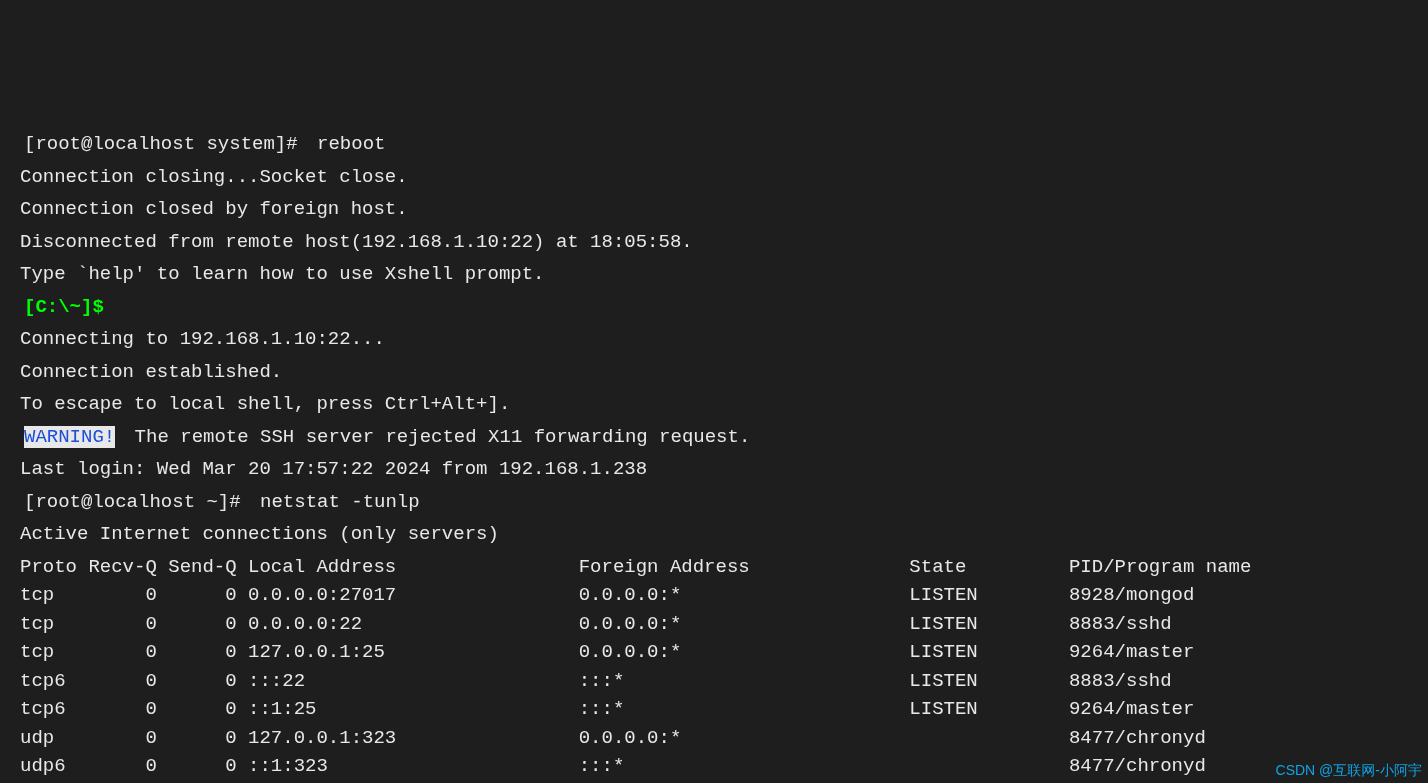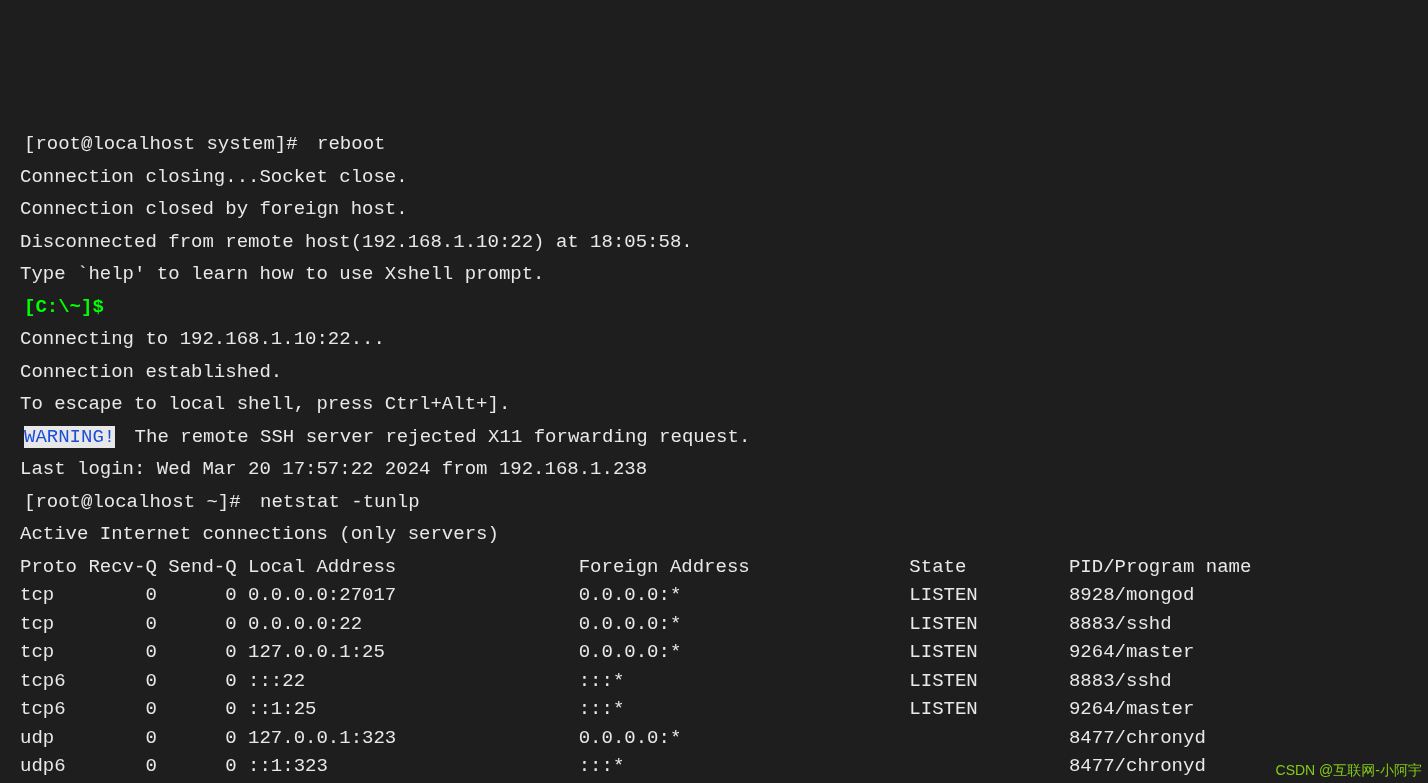--- a/index.html
+++ b/index.html
@@ -35,21 +35,21 @@
       background-color: #00ff00;
       display: inline-block;
       width: 11px;
       height: 22px;
       vertical-align: text-bottom;
     }
     .watermark {
       position: absolute;
       bottom: 6px;
       right: 10px;
-      color: #84cc16;
+      color: #0ea5e9;
       font-size: 14px;
       font-family: sans-serif;
     }
   </style>
 </head>
 <body>
 
 
 
 <div><span class="line"><span>[root@localhost system]# </span><span>reboot</span></span><span class="line">Connection closing...Socket close.</span><span class="line"></span><span class="line">Connection closed by foreign host.</span><span class="line"></span><span class="line">Disconnected from remote host(192.168.1.10:22) at 18:05:58.</span><span class="line"></span><span class="line">Type `help' to learn how to use Xshell prompt.</span><span class="line"><span class="green">[C:\~]$ </span></span><span class="line"></span><span class="line">Connecting to 192.168.1.10:22...</span><span class="line">Connection established.</span><span class="line">To escape to local shell, press Ctrl+Alt+].</span><span class="line"></span><span class="line"><span class="warning-highlight">WARNING!</span><span> The remote SSH server rejected X11 forwarding request.</span></span><span class="line">Last login: Wed Mar 20 17:57:22 2024 from 192.168.1.238</span><span class="line"><span>[root@localhost ~]# </span><span>netstat -tunlp</span></span><span class="line">Active Internet connections (only servers)</span><div id="netstat-table">Proto Recv-Q Send-Q Local Address                Foreign Address              State         PID/Program name

